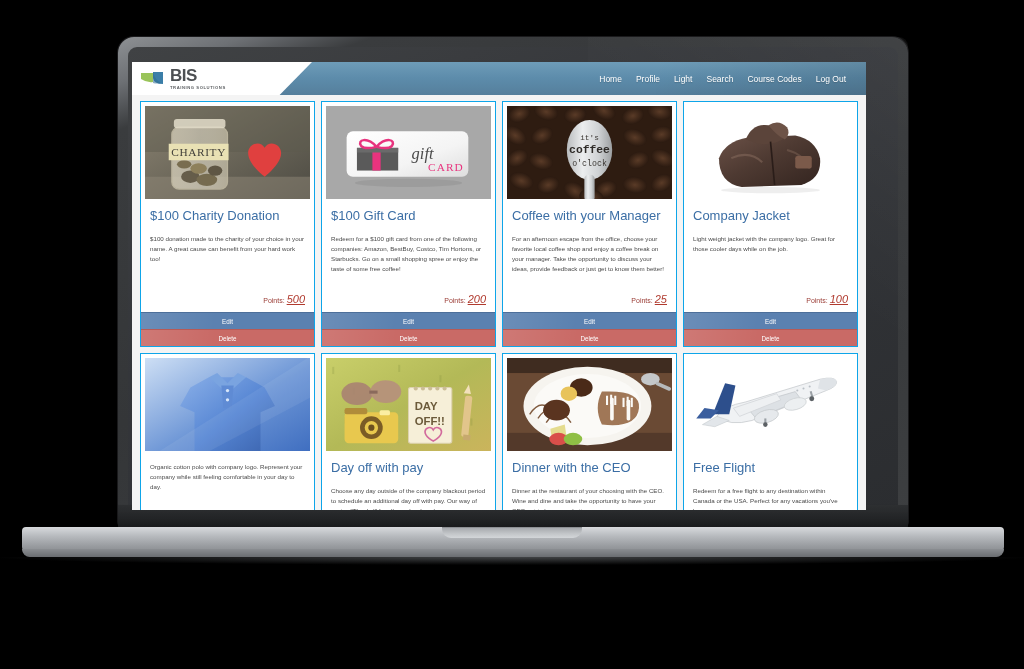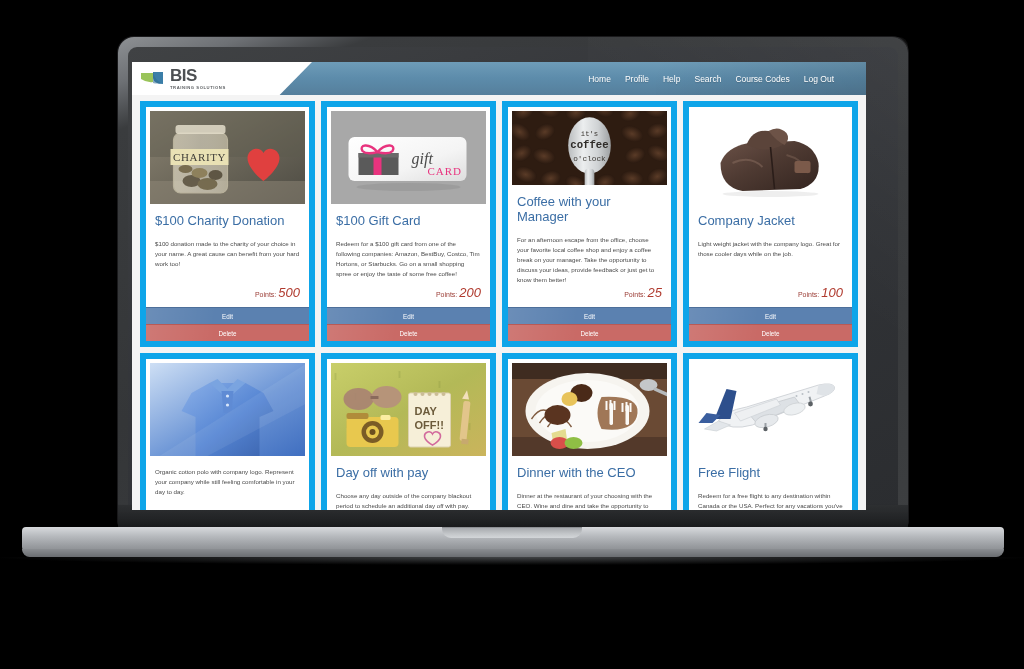--- a/index.html
+++ b/index.html
@@ -100,21 +100,21 @@
   #logo-mark { width: 26px; height: 18px; margin-right: 3px; flex: none; }
   #logo-text-wrap { display: flex; flex-direction: column; line-height: 1; }
   #logo-bis {
     font-size: 17px; font-weight: bold; letter-spacing: -0.5px;
     color: #4c4f52; font-family: "Liberation Sans", sans-serif;
   }
   #logo-tagline {
     font-size: 4.2px; letter-spacing: .55px; color: #5b5e61;
     font-weight: bold; margin-top: 1.5px;
   }
-  #main-nav { display: flex; gap: 14px; padding-right: 32px; z-index: 2; }
+  #main-nav { display: flex; gap: 14px; padding-right: 20px; z-index: 2; }
   #main-nav a {
     color: #ffffff; font-size: 8.5px; text-decoration: none;
     font-family: "Liberation Sans", sans-serif; white-space: nowrap;
     text-shadow: 0 1px 1px rgba(0,0,0,.18);
   }
   #header-shade {
     position: absolute; right: 0; top: 0; width: 210px; height: 33px;
     background: linear-gradient(110deg, rgba(255,255,255,0) 0%, rgba(0,0,0,.12) 100%);
     pointer-events: none;
   }
@@ -126,21 +126,21 @@
     padding: 6px 8px 0 8px;
     overflow: hidden;
   }
   #card-grid {
     display: grid;
     grid-template-columns: repeat(4, 1fr);
     gap: 0px 6px;
   }
   .reward-card {
     background: #ffffff;
-    border: 6px solid #0ea5e9;
+    border: 1px solid #0ea5e9;
     margin-bottom: 6px;
     display: flex; flex-direction: column;
     height: 246px;
   }
   .card-image-wrap {
     height: 93px; margin: 4px 4px 0 4px;
     overflow: hidden; position: relative;
     background: #fff;
   }
   .card-image-wrap svg { display: block; width: 100%; height: 100%; }
@@ -150,21 +150,21 @@
   }
   .card-desc {
     color: #4a4a4a; font-size: 6.2px; line-height: 1.62;
     padding: 11px 9px 0 9px; flex: 1 1 auto;
   }
   .card-points {
     text-align: right; padding: 0 9px 7px 9px;
     font-size: 7px; color: #9a3b34; white-space: nowrap;
   }
   .card-points .pts-value {
-    font-size: 13px; font-style: italic; color: #b03a2e; margin-left: 2px;
+    font-size: 11px; font-style: italic; color: #b03a2e; margin-left: 2px; text-decoration: underline;
   }
   .btn {
     display: block; width: 100%; text-align: center;
     font-size: 6.3px; color: #ffffff; padding: 4.5px 0;
     border: none; cursor: pointer; position: relative; overflow: hidden;
     font-family: "Liberation Sans", sans-serif;
   }
   .btn-edit { background: #5b81b0; border-top: 1px solid #4d6f9a; }
   .btn-delete { background: #c96a66; border-top: 1px solid #b85a56; }
   .btn::after {
@@ -204,21 +204,21 @@
         </svg>
         <div id="logo-text-wrap">
           <div id="logo-bis">BIS</div>
           <div id="logo-tagline">TRAINING SOLUTIONS</div>
         </div>
       </div>
       <div id="header-shade"></div>
       <nav id="main-nav">
         <a href="#">Home</a>
         <a href="#">Profile</a>
-        <a href="#">Help</a>
+        <a href="#">Light</a>
         <a href="#">Search</a>
         <a href="#">Course Codes</a>
         <a href="#">Log Out</a>
       </nav>
     </div>
 
     <div id="page-body">
       <div id="card-grid">
 
         <div class="reward-card">

